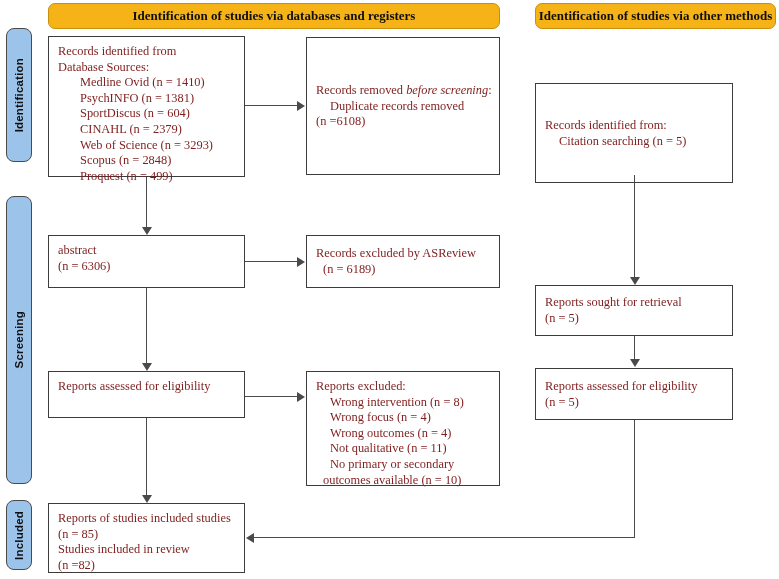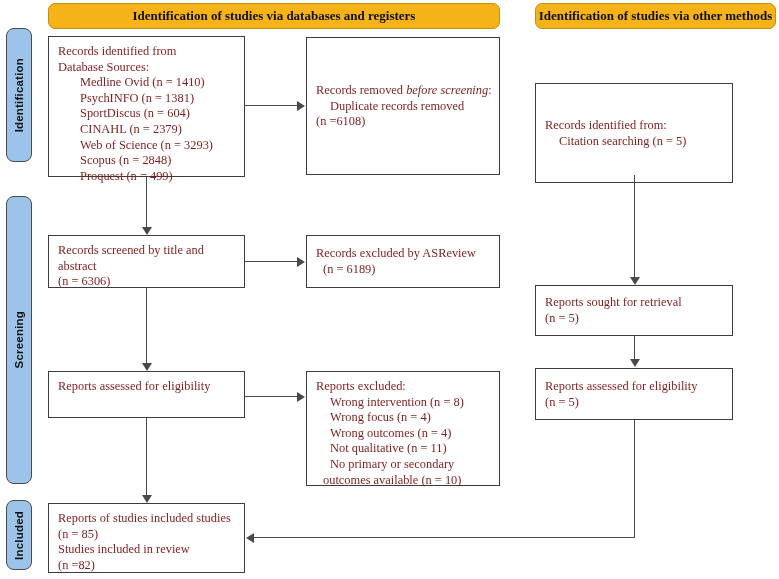--- a/index.html
+++ b/index.html
@@ -148,21 +148,20 @@
     <div class="line indent">Proquest (n = 499)</div>
   </div>
 
   <div class="fbox vcenter" style="left:306px; top:37px; width:194px; height:138px;">
     <div class="line"><span>Records removed </span><span class="ital">before screening</span><span>:</span></div>
     <div class="line indent2">Duplicate records removed</div>
     <div class="line">(n =6108)</div>
   </div>
 
   <div class="fbox" style="left:48px; top:235px; width:197px; height:53px;">
-    <div class="line">Records screened by title and</div>
     <div class="line">abstract</div>
     <div class="line">(n = 6306)</div>
   </div>
 
   <div class="fbox vcenter" style="left:306px; top:235px; width:194px; height:53px;">
     <div class="line">Records excluded by ASReview</div>
     <div class="line indent1">(n = 6189)</div>
   </div>
 
   <div class="fbox" style="left:48px; top:371px; width:197px; height:47px;">

